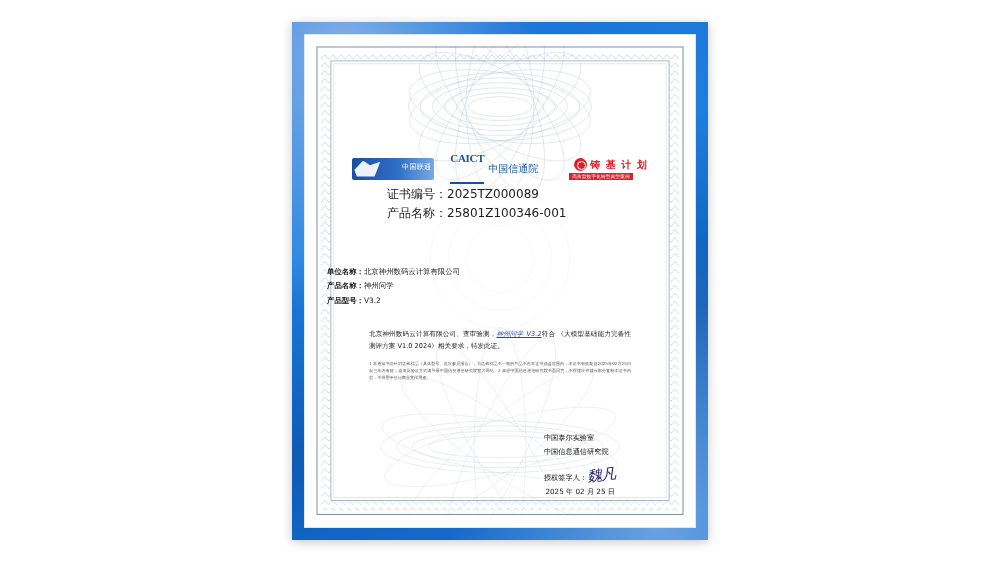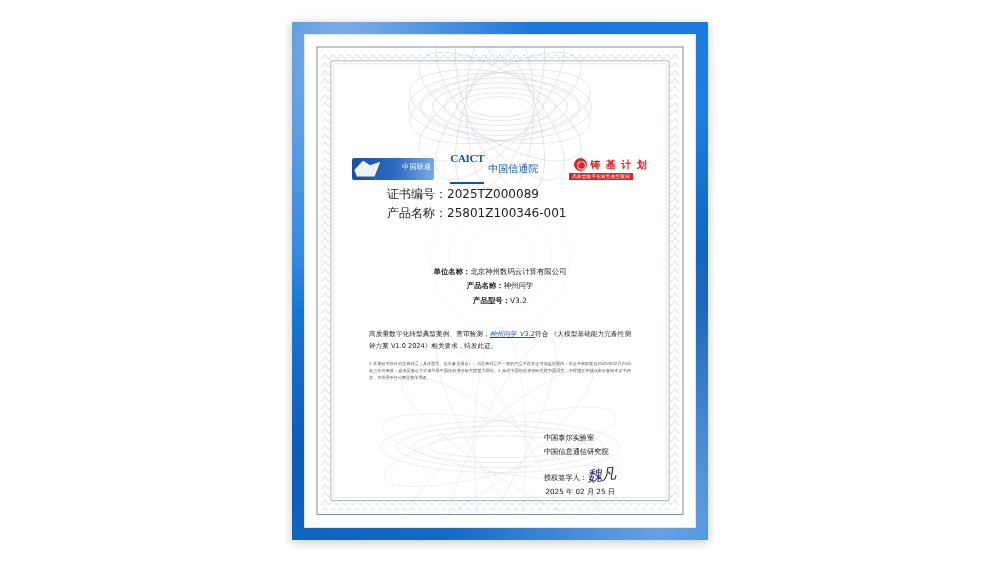--- a/index.html
+++ b/index.html
@@ -170,21 +170,20 @@
     line-height: 1.55;
     font-family: "DejaVu Sans", sans-serif;
     text-shadow: 0 0 1px rgba(200,16,46,.25);
   }
 
   
   .info {
     position: absolute;
     left: 0; right: 0;
     top: 208px;
-    text-align: center;
     font-size: 7.4px;
     color: #1a1a1a;
     line-height: 1.95;
     font-family: "DejaVu Sans", sans-serif;
   }
   .info .lbl { font-weight: bold; }
 
   
   .statement {
     position: absolute;
@@ -347,21 +346,21 @@
           </div>
           <div>
             <span class="lbl">产品名称：</span><span>神州问学</span>
           </div>
           <div>
             <span class="lbl">产品型号：</span><span>V3.2</span>
           </div>
         </div>
 
         <div class="statement">
-          <span>高质量数字化转型典型案例、查审验测，</span><span class="u blue">神州问学_V3.2</span><span>符合 《大模型基础能力完备性测评方案 V1.0</span>
+          <span>北京神州数码云计算有限公司、查审验测，</span><span class="u blue">神州问学_V3.2</span><span>符合 《大模型基础能力完备性测评方案 V1.0</span>
           <span>2024》相关要求，特发此证。</span>
         </div>
 
         <div class="footnote">1  本通知书仅针对送检样品（具体型号、批次参见报告），与送检样品不一致的产品不在本证书涵盖范围内；本证书有效期自2025年02月25日起三年内有效；查询及验证方式请登录中国信息通信研究院官方网站。2  未经中国信息通信研究院书面同意，不得擅次仲裁或部分复制本证书内容，不得用于任何商业宣传用途。</div>
 
         <div class="sign-block">
           <div>中国泰尔实验室</div>
           <div>中国信息通信研究院</div>
           <div>
             <span>授权签字人：</span><span class="signature">魏凡</span>

